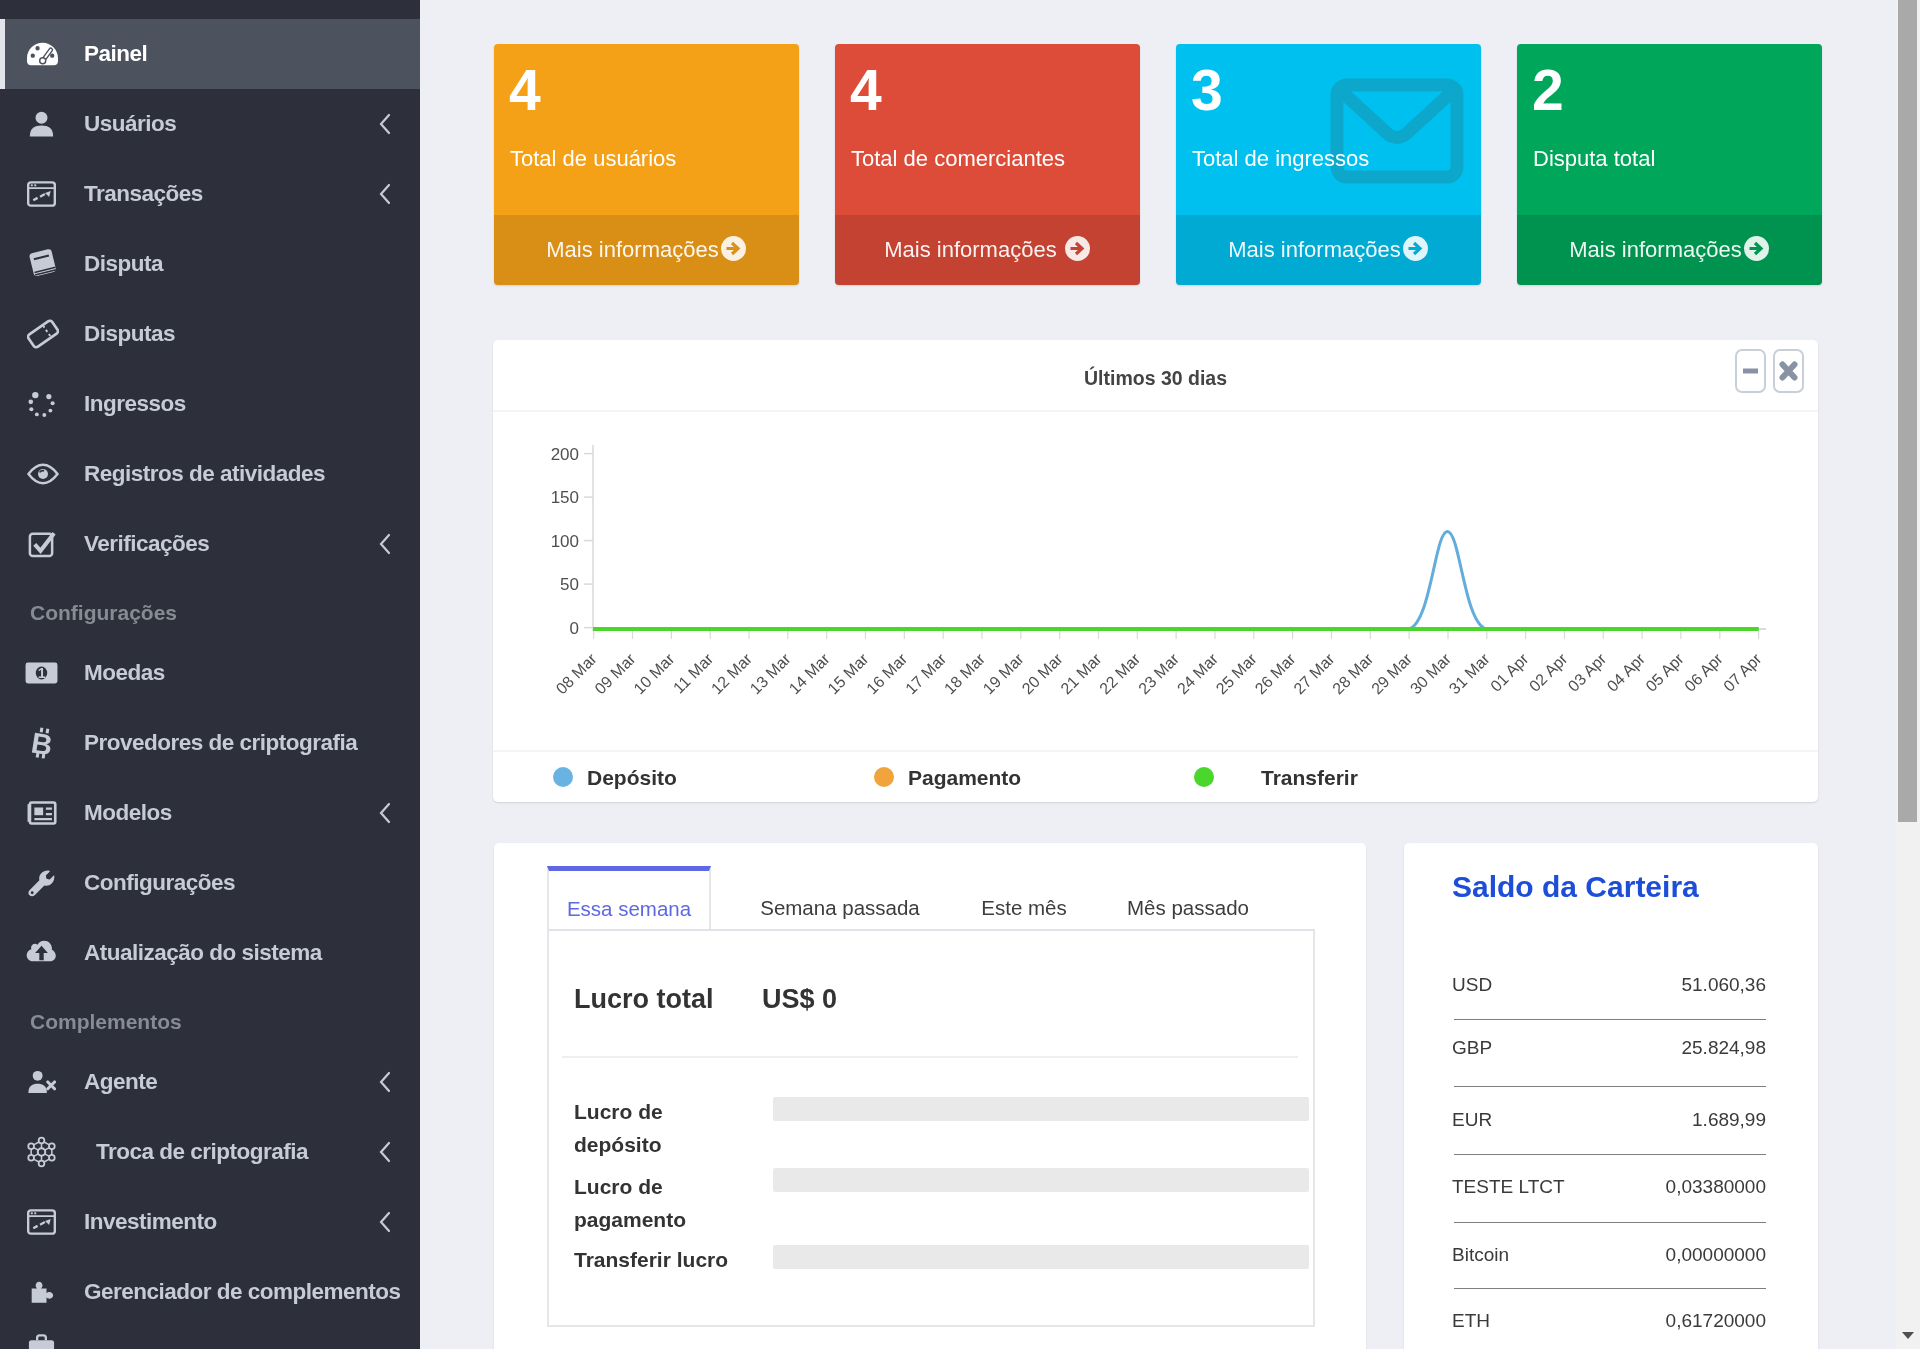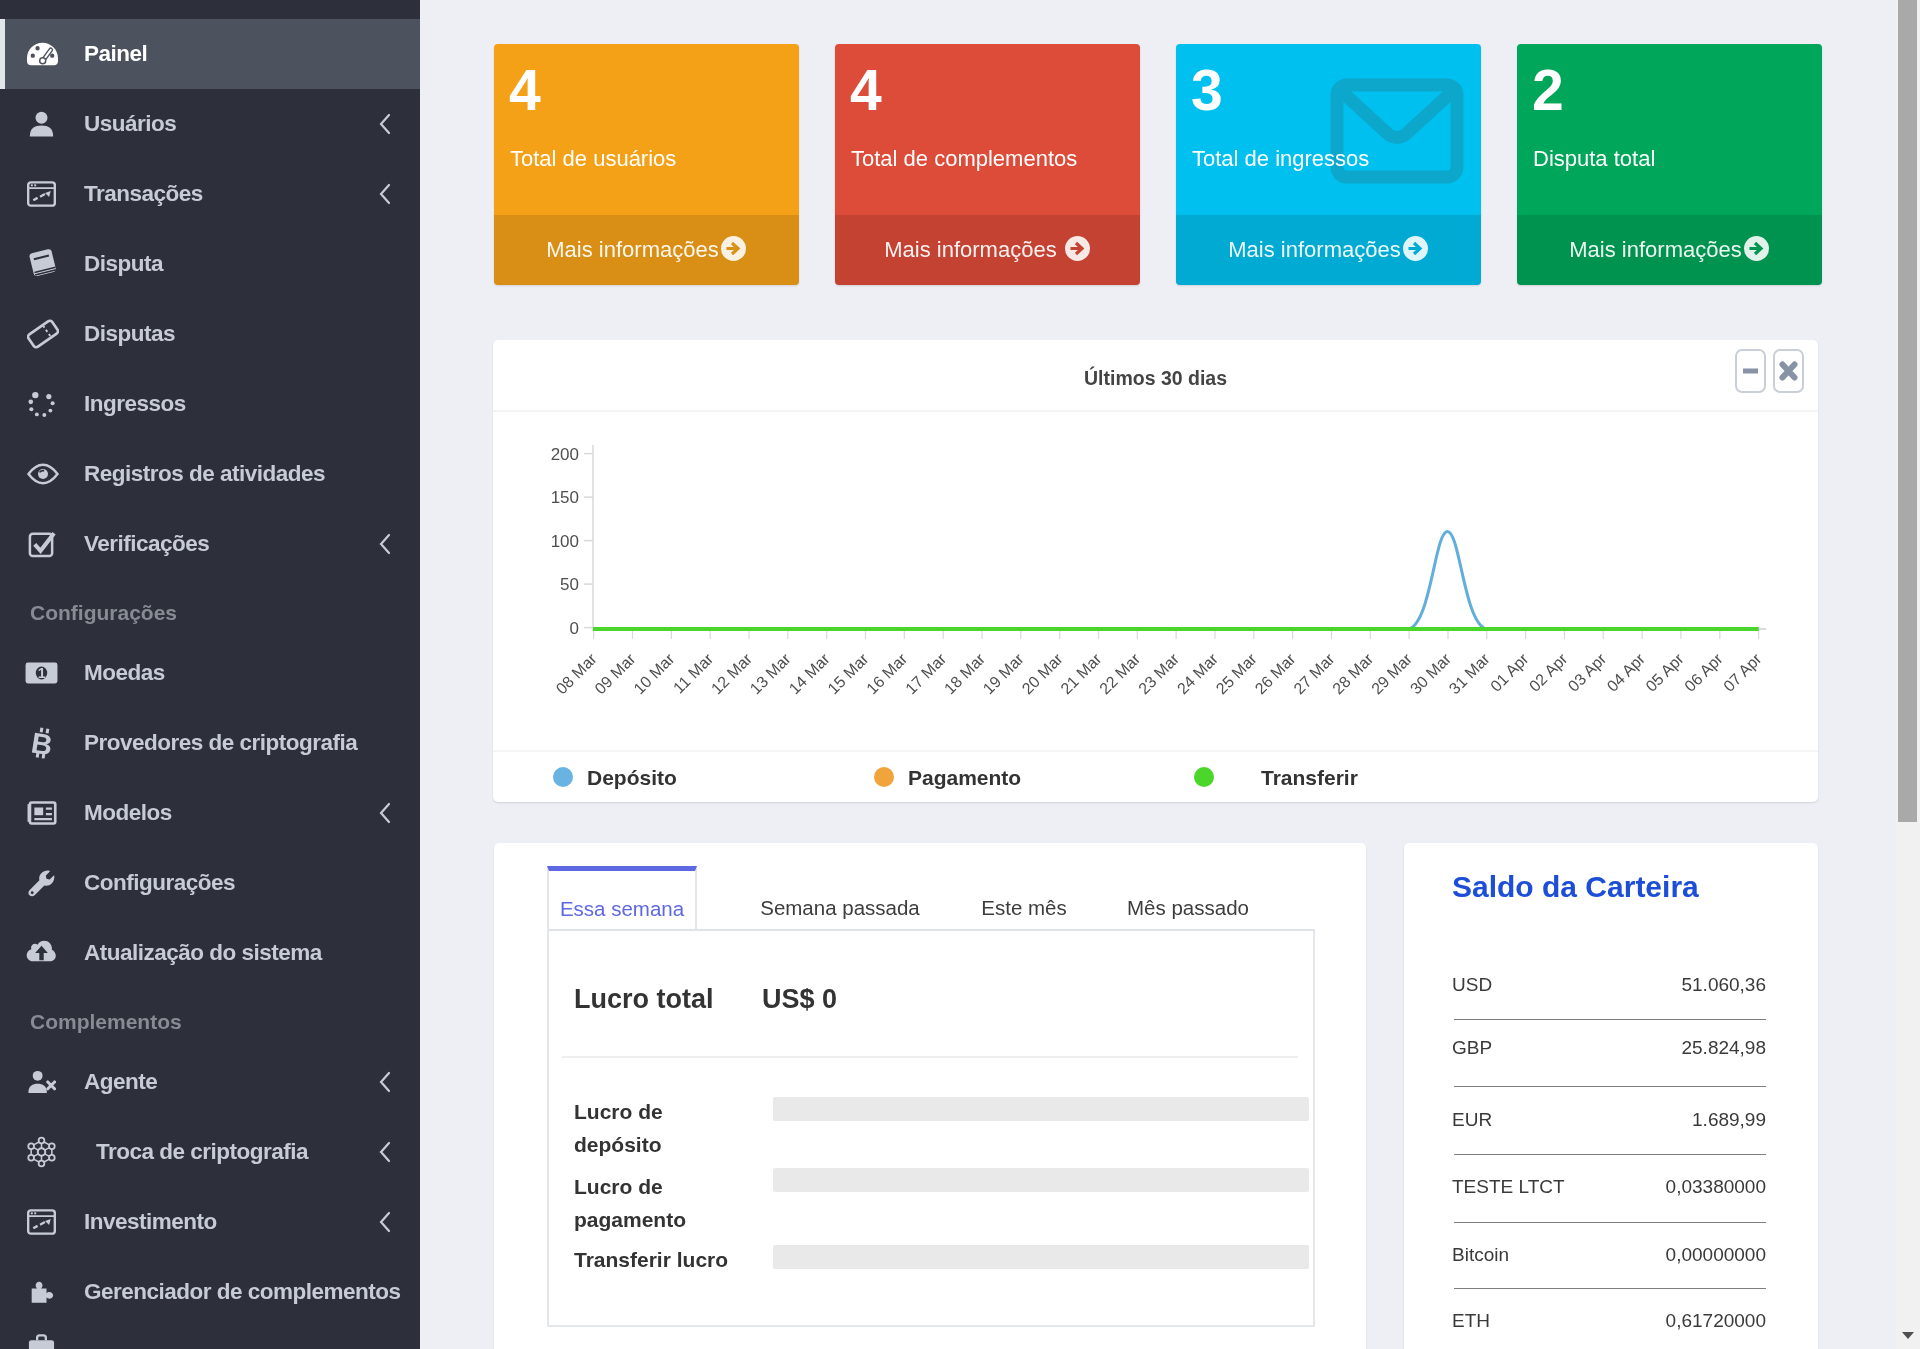--- a/index.html
+++ b/index.html
@@ -227,21 +227,21 @@
 <div class="sbox" style="left:74px;background:#f5a118">
   <div class="num">4</div>
       <div class="lbl">Total de usuários</div>
   <div class="foot">Mais informações<svg class="acir" width="27" height="27" viewBox="0 0 27 27">
           <circle cx="13.5" cy="13.5" r="12.5" fill="#ffffff" opacity="0.88"></circle>
           <path d="M6.5 13.5h10M12 8l6 5.5-6 5.5" fill="none" stroke="#dc9015" stroke-width="3.2"></path>
         </svg></div>
 </div>
 <div class="sbox" style="left:415px;background:#dd4b39">
   <div class="num">4</div>
-      <div class="lbl">Total de complementos</div>
+      <div class="lbl">Total de comerciantes</div>
   <div class="foot">Mais informações <svg class="acir" width="27" height="27" viewBox="0 0 27 27">
           <circle cx="13.5" cy="13.5" r="12.5" fill="#ffffff" opacity="0.88"></circle>
           <path d="M6.5 13.5h10M12 8l6 5.5-6 5.5" fill="none" stroke="#c64333" stroke-width="3.2"></path>
         </svg></div>
 </div>
 <div class="sbox" style="left:756px;background:#00c0ef">
   <div class="num">3</div>
       <svg style="position:absolute;left:154px;top:34px" width="134" height="106" viewBox="0 0 134 106">
         <rect x="7" y="7" width="120" height="92" rx="10" fill="none" stroke="#0ea7cc" stroke-width="13"></rect>
         <path d="M10 12 58 56c5 4.5 13 4.5 18 0L124 12" fill="none" stroke="#0ea7cc" stroke-width="13"></path>
@@ -321,21 +321,21 @@
     <div class="lgc" style="left:60px;background:#69b3e2"></div>
         <div class="lgt" style="left:94px">Depósito</div>
     <div class="lgc" style="left:381px;background:#f2a43c"></div>
         <div class="lgt" style="left:415px">Pagamento</div>
     <div class="lgc" style="left:701px;background:#4ad62a"></div>
         <div class="lgt" style="left:768px">Transferir</div>
   </div>
 </div>
 <div class="card" id="tabcard" style="left:74px;top:843px;width:872px;height:560px">
   <div class="tabpanel"></div>
-  <div class="tab" style="left:53px;width:150px;background:#fff;border:2px solid #e3e7ea;border-bottom:none;border-top:5px solid #5d68e2;color:#5d68e2;line-height:76px">Essa semana</div>
+  <div class="tab" style="left:53px;width:164px;background:#fff;border:2px solid #e3e7ea;border-bottom:none;border-top:5px solid #5d68e2;color:#5d68e2;line-height:76px">Essa semana</div>
   <div class="tab" style="left:260px;width:172px">Semana passada</div>
   <div class="tab" style="left:466px;width:128px">Este mês</div>
   <div class="tab" style="left:615px;width:158px">Mês passado</div>
   <div class="plabel" style="left:80px;top:141px;font-size:27px">Lucro total</div>
   <div class="plabel" style="left:268px;top:141px;font-size:27px">US$ 0</div>
   <div style="position:absolute;left:68px;top:213px;width:736px;border-top:2px solid #efefef"></div>
   <div class="plabel" style="left:80px;top:252px;width:180px;line-height:33px">Lucro de depósito</div>
   <div class="pbar" style="top:254px"></div>
   <div class="plabel" style="left:80px;top:327px;width:180px;line-height:33px">Lucro de pagamento</div>
   <div class="pbar" style="top:325px"></div>

